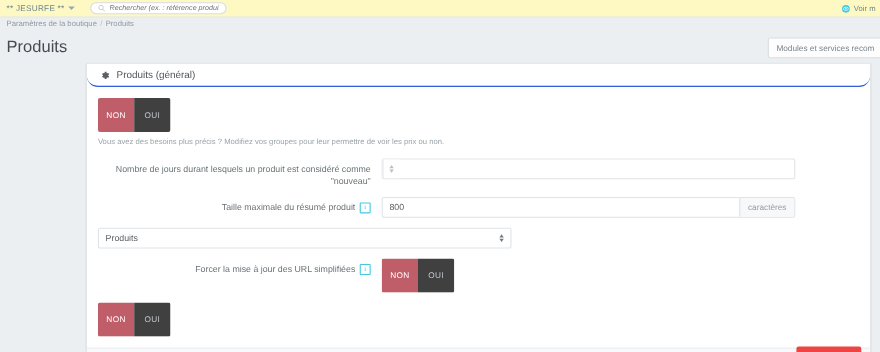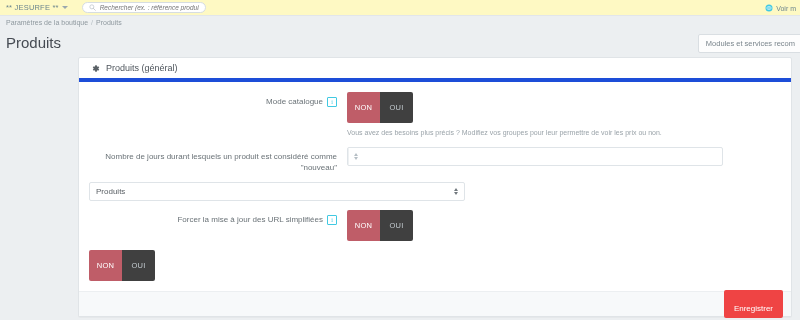--- a/index.html
+++ b/index.html
@@ -143,23 +143,24 @@
     width: 714px;
     box-sizing: border-box;
     box-shadow: 0 1px 1px rgba(0,0,0,.03);
   }
   .panel-head {
     height: 20px;
     display: flex;
     align-items: center;
     gap: 6px;
     padding: 0 12px;
-    border-bottom: 4px solid #1d4ed8;
+    border-bottom: 1px solid #1d4ed8;
     font-size: 9px;
     color: #4e555c;
+    border-radius: 10px;
   }
   .gear-ico { flex: none; }
   .panel-body {
     padding: 10px 0 8px 0;
   }
 
   
   .form-row {
     display: flex;
     align-items: flex-start;
@@ -385,24 +386,20 @@
       <svg class="gear-ico" width="9" height="9" viewBox="0 0 16 16">
         <path fill="#5a6166" d="M8 5.1A2.9 2.9 0 1 0 8 10.9 2.9 2.9 0 0 0 8 5.1zm0 4.5A1.6 1.6 0 1 1 8 6.4a1.6 1.6 0 0 1 0 3.2z"></path>
         <path fill="#5a6166" d="M14.3 9.3l-1.1-.6a5.4 5.4 0 0 0 0-1.4l1.1-.6a.5.5 0 0 0 .2-.6l-.9-1.6a.5.5 0 0 0-.6-.2l-1.2.4a5.3 5.3 0 0 0-1.2-.7l-.2-1.3a.5.5 0 0 0-.5-.4H7.9a.5.5 0 0 0-.5.4l-.2 1.3a5.3 5.3 0 0 0-1.2.7l-1.2-.4a.5.5 0 0 0-.6.2l-.9 1.6a.5.5 0 0 0 .2.6l1.1.6a5.4 5.4 0 0 0 0 1.4l-1.1.6a.5.5 0 0 0-.2.6l.9 1.6a.5.5 0 0 0 .6.2l1.2-.4c.37.3.78.53 1.2.7l.2 1.3a.5.5 0 0 0 .5.4h2a.5.5 0 0 0 .5-.4l.2-1.3c.42-.17.83-.4 1.2-.7l1.2.4a.5.5 0 0 0 .6-.2l.9-1.6a.5.5 0 0 0-.2-.6z"></path>
       </svg>
       <span>Produits (général)</span>
     </div>
 
     <div class="panel-body">
 
       <div class="form-row">
-        <div class="form-label">
-          <span class="ltext">Mode catalogue</span>
-          <span class="info-badge">i</span>
-        </div>
         <div class="form-field">
           <div class="switch">
             <span class="on-no">NON</span>
             <span class="off-yes">OUI</span>
           </div>
           <div class="help-text">Vous avez des besoins plus précis ? Modifiez vos groupes pour leur permettre de voir les prix ou non.</div>
         </div>
       </div>
 
       <div class="form-row">
@@ -412,20 +409,32 @@
         <div class="form-field">
           <div class="input-box">
             <div class="spinner">
               <span class="spin-up"></span>
               <span class="spin-dn"></span>
             </div>
           </div>
         </div>
       </div>
 
+      <div class="form-row">
+        <div class="form-label">
+          <span class="ltext">Taille maximale du résumé produit</span>
+          <span class="info-badge">i</span>
+        </div>
+        <div class="form-field">
+          <div class="input-box">
+            <input type="text" value="800" style="">
+            <div class="input-addon">caractères</div>
+          </div>
+        </div>
+      </div>
 
       <div class="form-row">
         <div class="form-field">
           <div class="select-box">
             <span>Produits</span>
             <span class="select-arrows">
               <span class="sel-up"></span>
               <span class="sel-dn"></span>
             </span>
           </div>

